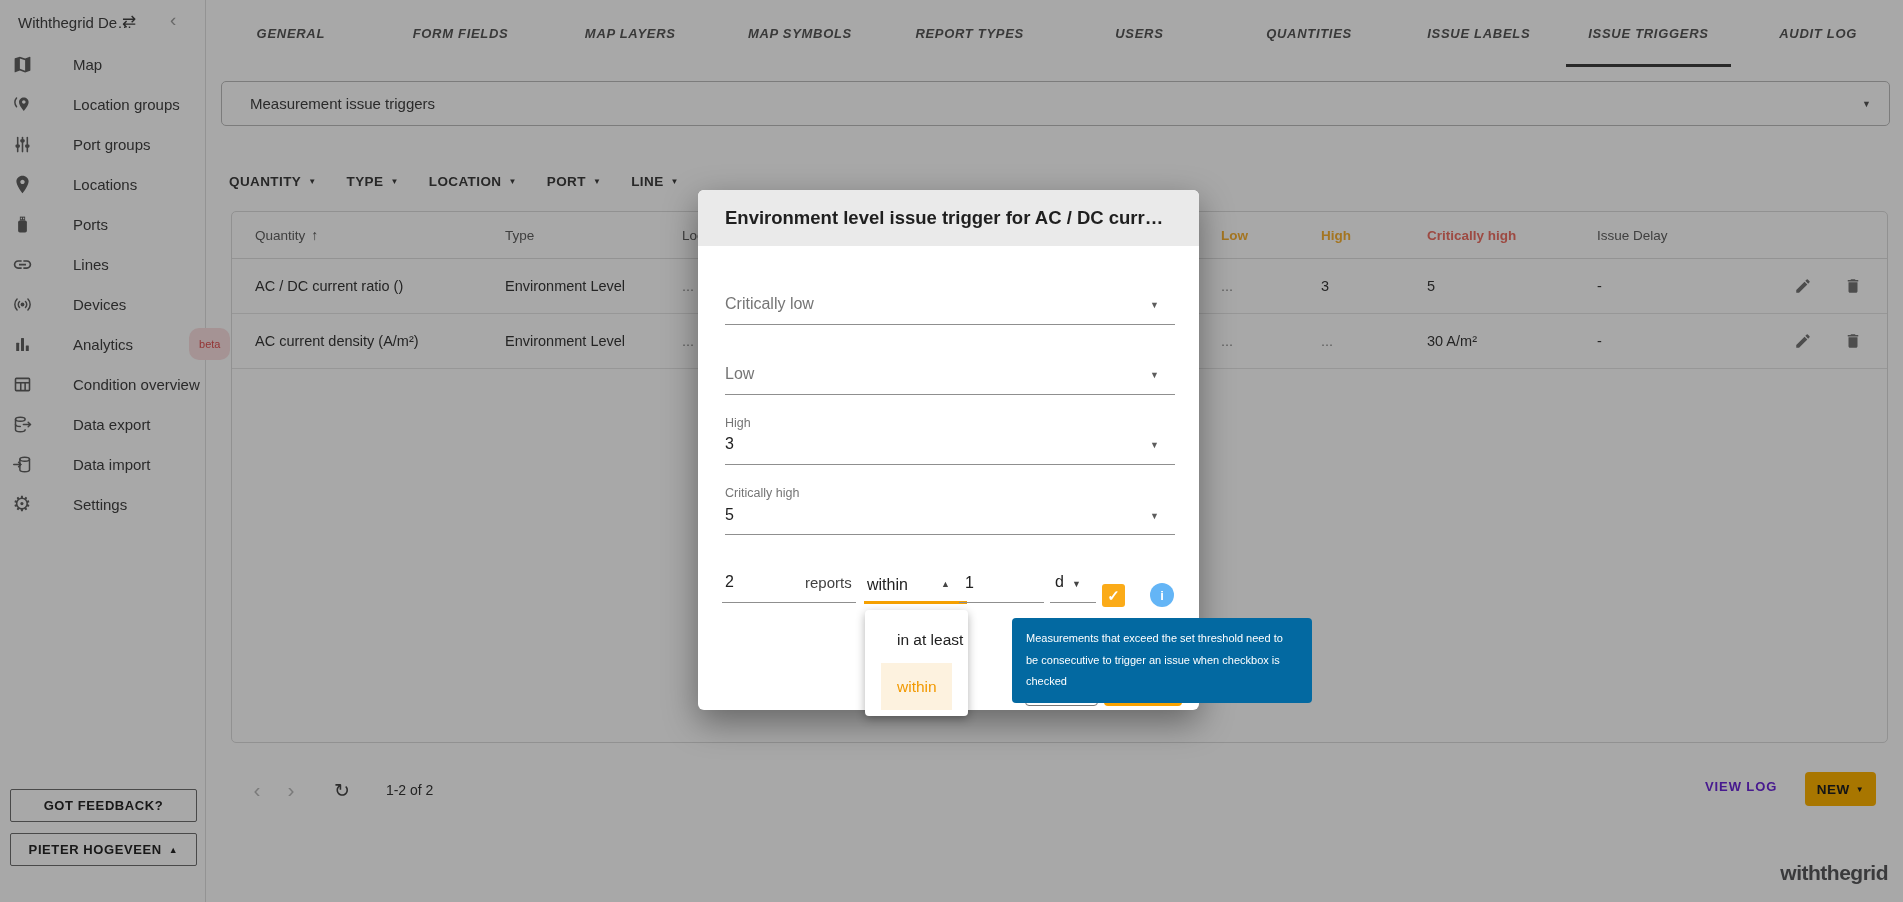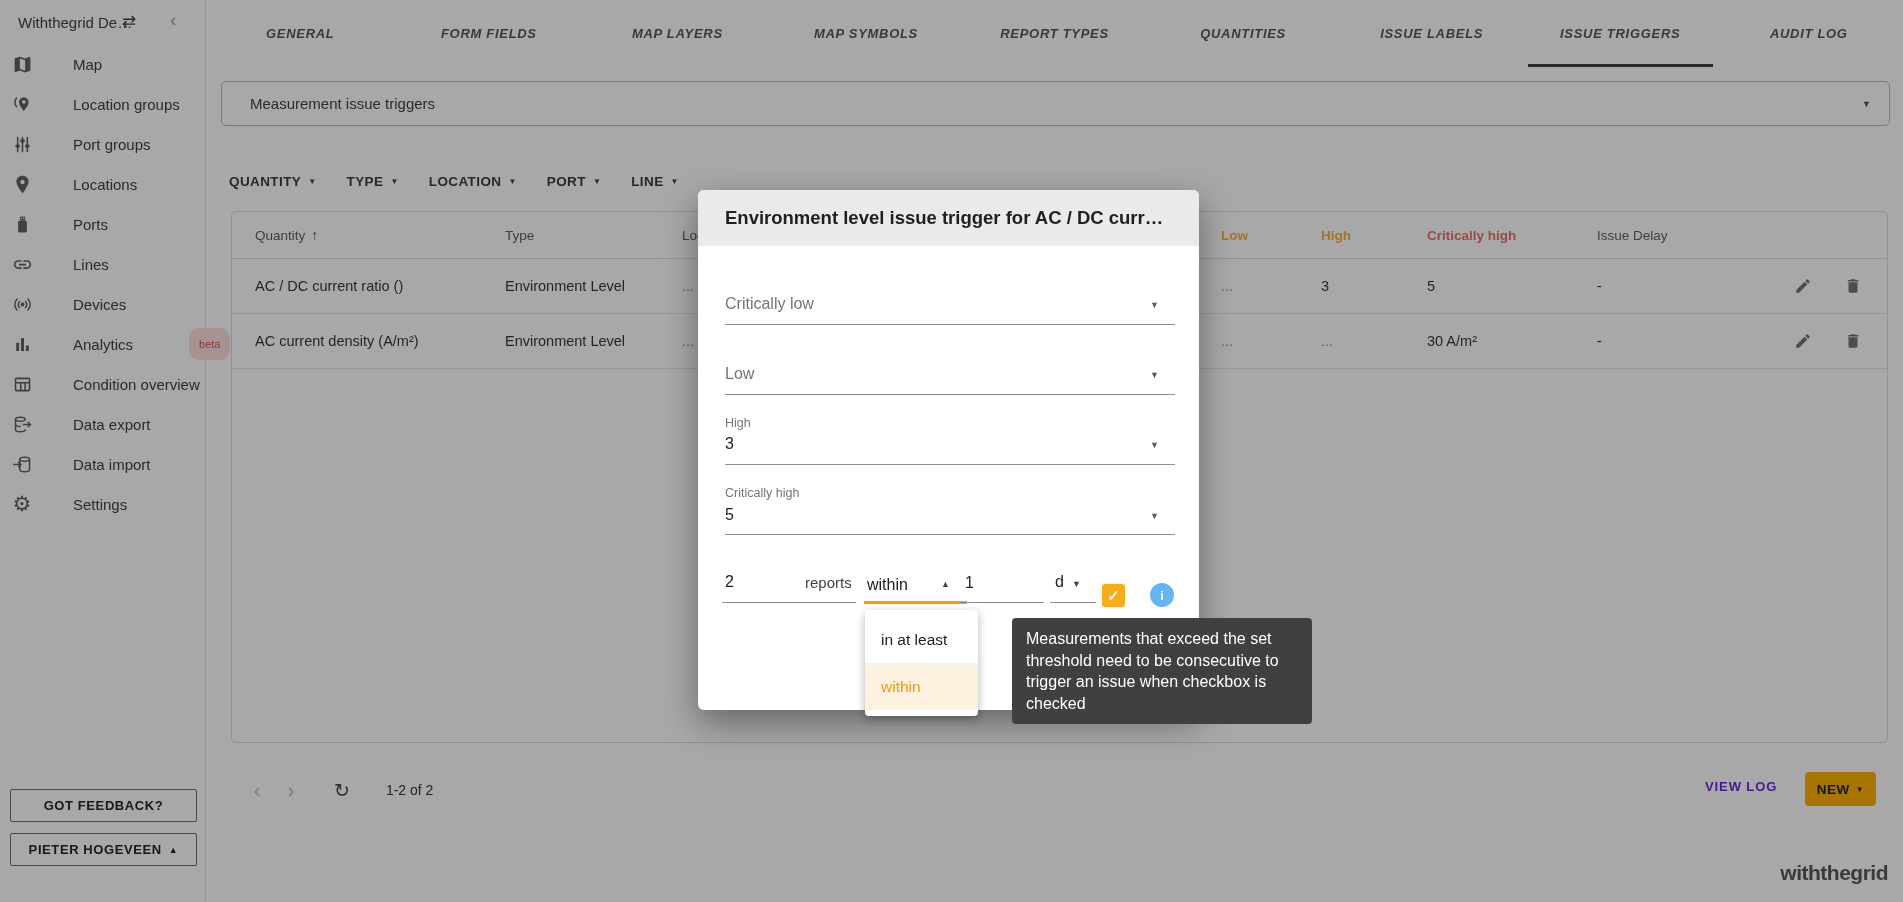--- a/index.html
+++ b/index.html
@@ -81,26 +81,26 @@
   .caret-up-sel { position:absolute; font-size:9px; color:#444; }
   .caret-dn-sel { position:absolute; font-size:9px; color:#444; }
   .checkbox { position:absolute; left:404px; top:394px; width:23px; height:23px; background:#fbab18; border-radius:3px;
               display:flex; align-items:center; justify-content:center; color:#fff; font-size:15px; font-weight:bold; cursor:pointer; }
   .info-ic { position:absolute; left:452px; top:393px; width:24px; height:24px; background:#64b5f6; border-radius:50%;
              display:flex; align-items:center; justify-content:center; color:#fff; font-size:13px; font-weight:bold; cursor:pointer; }
   .m-btn-outline { position:absolute; left:327px; top:480px; width:73px; height:36px; border:1px solid #777; border-radius:4px; background:#fff; cursor:pointer; }
   .m-btn-fill { position:absolute; left:406px; top:480px; width:78px; height:36px; border:none; border-radius:4px; background:#f9a200; cursor:pointer; }
 
   
-  .tooltip { position:absolute; left:1012px; top:618px; width:300px; background:#404040; border-radius:4px; padding:10px 14px;
-             font-size:16px; line-height:21.5px; color:#fff; z-index:40; }
+  .tooltip { position:absolute; left:1012px; top:618px; width:300px; background:#0369a1; border-radius:4px; padding:10px 14px;
+             font-size:11px; line-height:21.5px; color:#fff; z-index:40; }
 
   
-  .menu { position:absolute; left:865px; top:610px; width:113px; background:#fff; border-radius:4px; z-index:50;
-          box-shadow:0 3px 10px rgba(0,0,0,.3); padding:6px 0; }
+  .menu { position:absolute; left:865px; top:610px; width:103px; background:#fff; border-radius:4px; z-index:50;
+          box-shadow:0 3px 10px rgba(0,0,0,.3); padding:6px 16px; }
   .menu-item { height:47px; display:flex; align-items:center; padding-left:16px; font-size:15.5px; color:#212121; cursor:pointer; white-space:nowrap; }
   .menu-item.selected { color:#f29900; background:#fdf2df; }
 </style>
 </head>
 <body>
 
 <div id="screen">
 
   <div class="sidebar">
     <div class="sb-head">
@@ -238,20 +238,21 @@
       <span class="caret-up">▲</span>
     </button>
   </div>
 
   <div class="tabbar">
     <div class="tab">GENERAL</div>
     <div class="tab">FORM FIELDS</div>
     <div class="tab">MAP LAYERS</div>
     <div class="tab">MAP SYMBOLS</div>
     <div class="tab">REPORT TYPES</div>
+    <div class="tab">USERS</div>
     <div class="tab">QUANTITIES</div>
     <div class="tab">ISSUE LABELS</div>
     <div class="tab active">ISSUE TRIGGERS</div>
     <div class="tab">AUDIT LOG</div>
   </div>
 
   <div class="collection-select">
     <span>Measurement issue triggers</span>
     <span class="caret">▼</span>
   </div>

